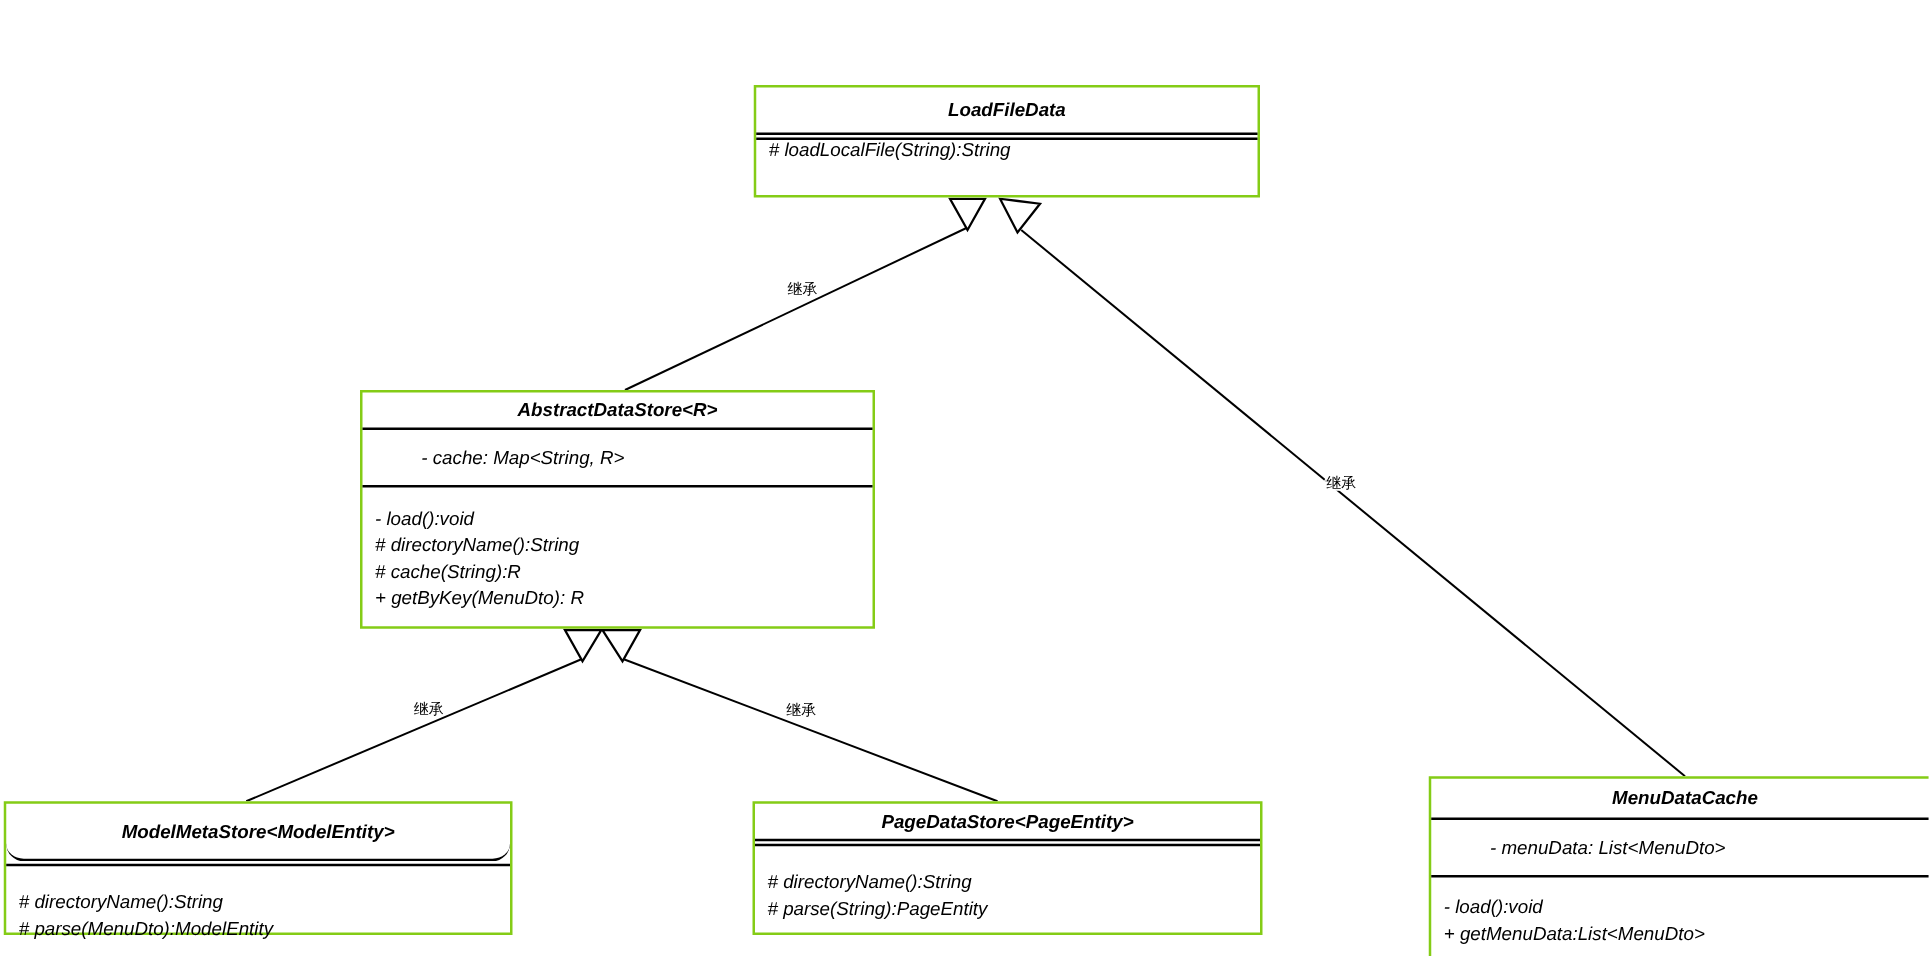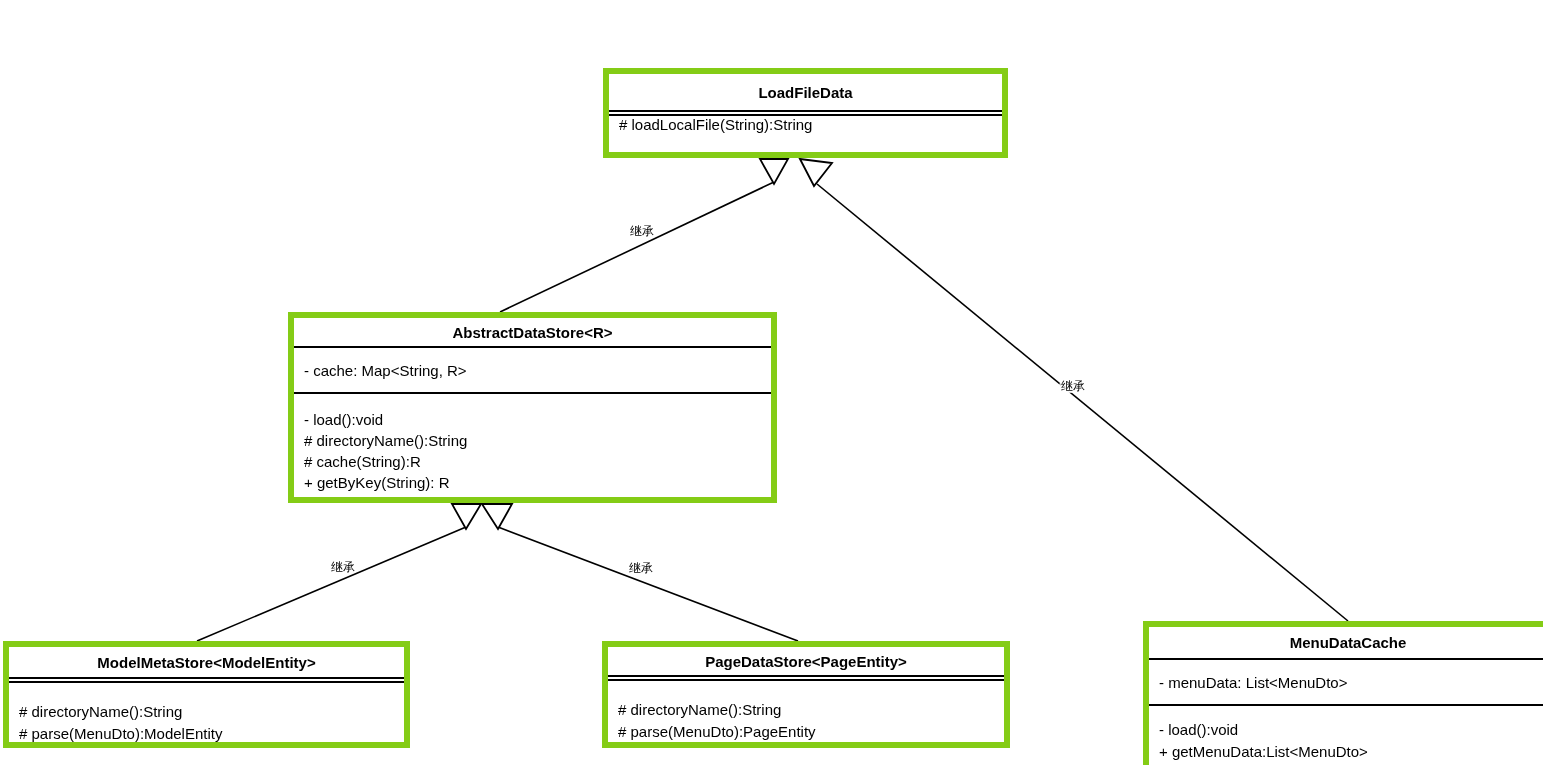--- a/index.html
+++ b/index.html
@@ -3,30 +3,30 @@
 <meta charset="utf-8">
 <style>
   html, body { margin:0; padding:0; background:#ffffff; }
   #stage {
     position:relative; width:1543px; height:765px;
     overflow:hidden; background:#ffffff;
     font-family:"Liberation Sans", sans-serif; color:#000000;
   }
   .uml-class {
     position:absolute; background:#ffffff;
-    border:6px solid #84cc16; box-sizing:border-box;
+    border:2px solid #84cc16; box-sizing:border-box;font-style:italic;
   }
   .uml-title {
     display:flex; align-items:center; justify-content:center;
     font-weight:bold; font-size:15px;
     border-bottom:2px solid #000000; box-sizing:border-box;
     white-space:pre;
   }
   .uml-attrs {
-    border-bottom:2px solid #000000; box-sizing:border-box;
+    border-bottom:2px solid #000000; box-sizing:border-box;padding-left:37px;
   }
   .uml-attrs.filled { display:flex; align-items:center; }
   .uml-member {
     font-size:15px; white-space:pre; padding-left:10px;
   }
   .edge-label {
     position:absolute; transform:translate(-50%,-50%);
     font-size:12px; line-height:1; white-space:nowrap;
     text-shadow:-2px 0 #fff, 2px 0 #fff, 0 -2px #fff, 0 2px #fff,
                 -1px -1px #fff, 1px 1px #fff, -1px 1px #fff, 1px -1px #fff;
@@ -59,48 +59,48 @@
   <div class="edge-label" style="left:641px; top:568px;">继承</div>
 
   <div class="uml-class" style="left:603px; top:68px; width:405px; height:90px;">
     <div class="uml-title" style="height:38px;">LoadFileData</div>
     <div class="uml-attrs" style="height:4px;"></div>
     <div style="">
       <div class="uml-member"># loadLocalFile(String):String</div>
     </div>
   </div>
 
-  <div class="uml-class" style="left:288px; top:312px; width:489px; height:191px;">
+  <div class="uml-class" style="left:288px; top:312px; width:412px; height:191px;">
     <div class="uml-title" style="height:30px;">AbstractDataStore&lt;R&gt;</div>
     <div class="uml-attrs filled" style="height:46px;">
       <div class="uml-member">- cache: Map&lt;String, R&gt;</div>
     </div>
     <div style="padding-top:15px; line-height:21px;">
       <div class="uml-member">- load():void</div>
       <div class="uml-member"># directoryName():String</div>
       <div class="uml-member"># cache(String):R</div>
-      <div class="uml-member">+ getByKey(String): R</div>
+      <div class="uml-member">+ getByKey(MenuDto): R</div>
     </div>
   </div>
 
   <div class="uml-class" style="left:3px; top:641px; width:407px; height:107px;">
-    <div class="uml-title" style="height:32px;">ModelMetaStore&lt;ModelEntity&gt;</div>
+    <div class="uml-title" style="height:46px;border-radius:14px;">ModelMetaStore&lt;ModelEntity&gt;</div>
     <div class="uml-attrs" style="height:4px;"></div>
     <div style="padding-top:18px; line-height:22px;">
       <div class="uml-member"># directoryName():String</div>
       <div class="uml-member"># parse(MenuDto):ModelEntity</div>
     </div>
   </div>
 
   <div class="uml-class" style="left:602px; top:641px; width:408px; height:107px;">
     <div class="uml-title" style="height:30px;">PageDataStore&lt;PageEntity&gt;</div>
     <div class="uml-attrs" style="height:4px;"></div>
     <div style="padding-top:18px; line-height:22px;">
       <div class="uml-member"># directoryName():String</div>
-      <div class="uml-member"># parse(MenuDto):PageEntity</div>
+      <div class="uml-member"># parse(String):PageEntity</div>
     </div>
   </div>
 
   <div class="uml-class" style="left:1143px; top:621px; width:410px; height:175px;">
     <div class="uml-title" style="height:33px;">MenuDataCache</div>
     <div class="uml-attrs filled" style="height:46px;">
       <div class="uml-member">- menuData: List&lt;MenuDto&gt;</div>
     </div>
     <div style="padding-top:13px; line-height:22px;">
       <div class="uml-member">- load():void</div>

